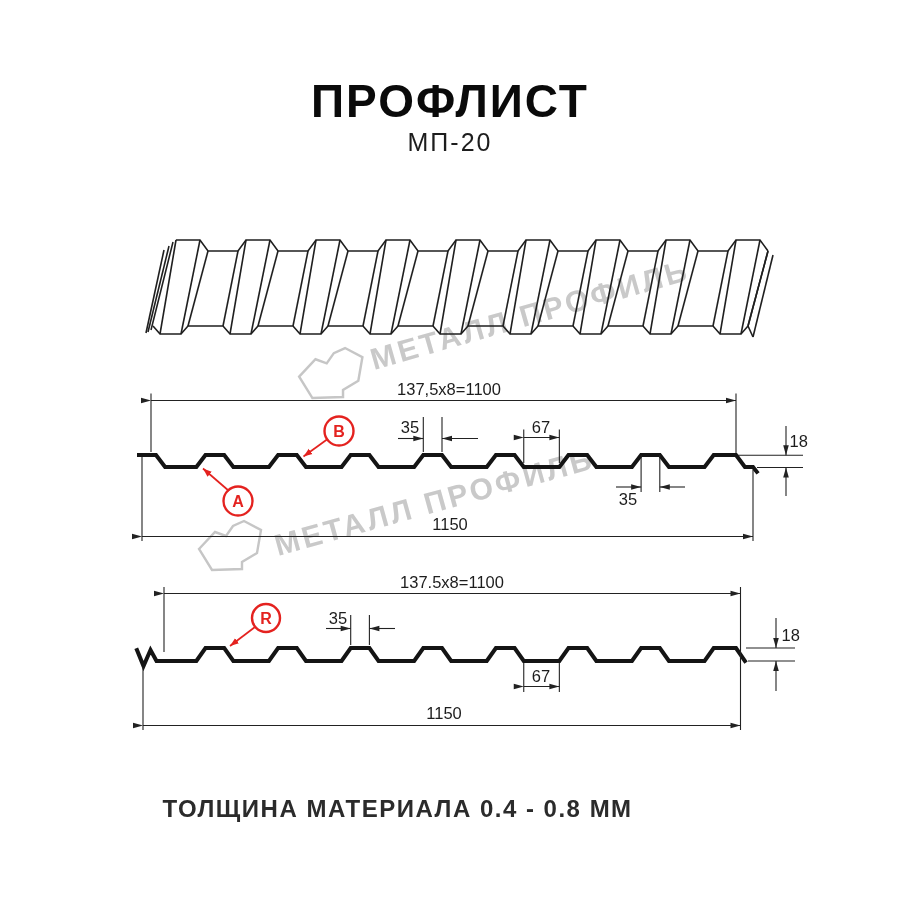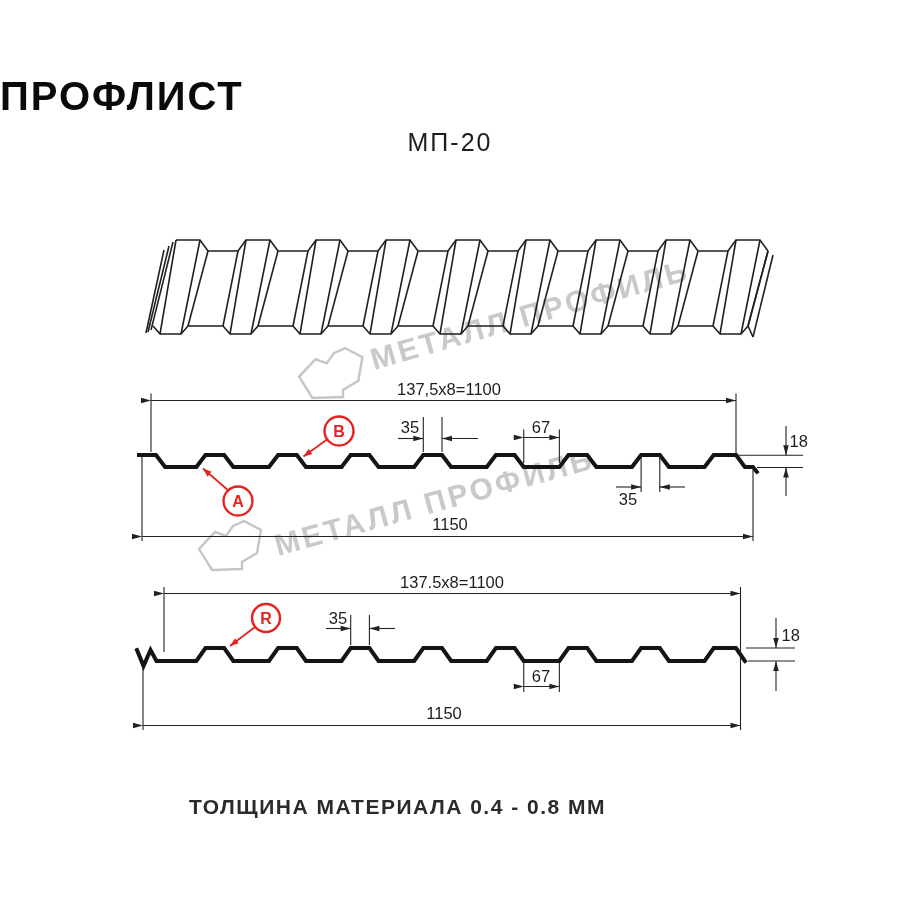--- a/index.html
+++ b/index.html
@@ -1,23 +1,23 @@
 <!DOCTYPE html>
 <html><head>
 <meta charset="utf-8">
 <style>
   html,body{margin:0;padding:0;background:#ffffff;}
   .page{position:relative;width:900px;height:900px;background:#ffffff;overflow:hidden;
         font-family:"Liberation Sans", sans-serif;}
-  .title{position:absolute;top:74px;left:0;width:900px;
-         font-size:40px;font-weight:800;letter-spacing:2px;color:#0a0a0a;}
+  .title{position:absolute;top:74px;left:0;width:900px;text-align:center;
+         font-size:46px;font-weight:800;letter-spacing:2px;color:#0a0a0a;}
   .subtitle{position:absolute;top:128px;left:0;width:900px;text-align:center;
          font-size:25px;font-weight:500;letter-spacing:2px;color:#1d1d1d;}
   .footer-note{position:absolute;top:795px;left:0;width:795px;text-align:center;
-         font-size:21px;font-weight:600;letter-spacing:1.5px;color:#2b2b2b;}
+         font-size:24px;font-weight:600;letter-spacing:1.5px;color:#2b2b2b;}
   svg{position:absolute;left:0;top:0;}
   .thin{stroke:#1f1f1f;stroke-width:1.6;fill:none;stroke-linejoin:miter;}
   .prof{stroke:#141414;stroke-width:4;fill:none;stroke-linejoin:miter;stroke-linecap:square;}
   .dim{stroke:#222;stroke-width:1.1;fill:none;}
   .dimA{marker-start:url(#arw);marker-end:url(#arw);}
   .dimE{marker-end:url(#arw);}
   .dimt{font-family:"Liberation Sans",sans-serif;font-size:16.5px;fill:#1d1d1d;}
   .redl{stroke:#e4221f;stroke-width:1.7;fill:none;marker-end:url(#arwR);}
   .redc{stroke:#e4221f;stroke-width:2.4;fill:none;}
   .redt{font-family:"Liberation Sans",sans-serif;font-size:16px;font-weight:bold;fill:#e4221f;}

